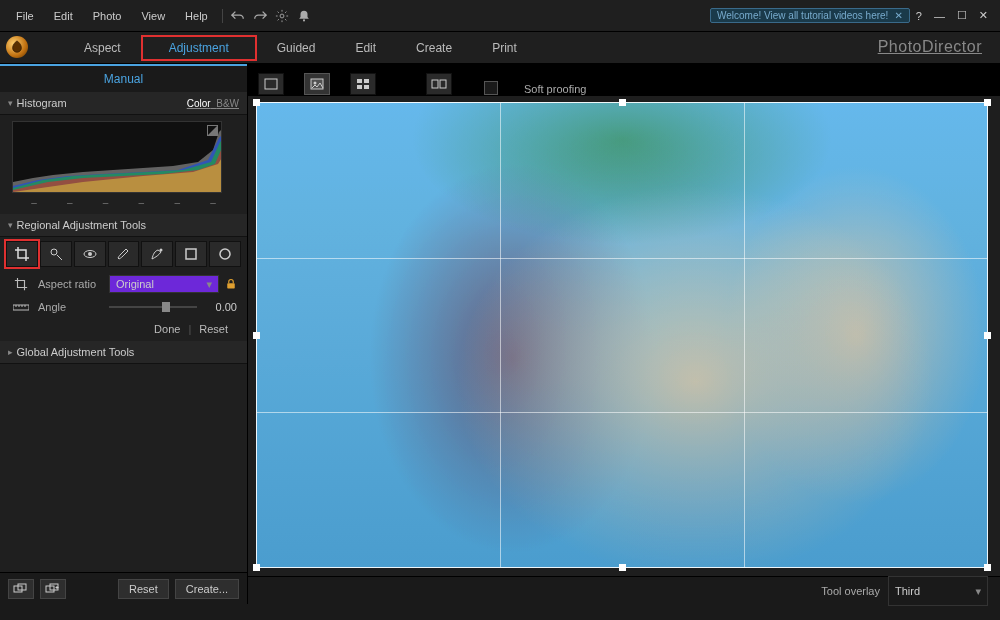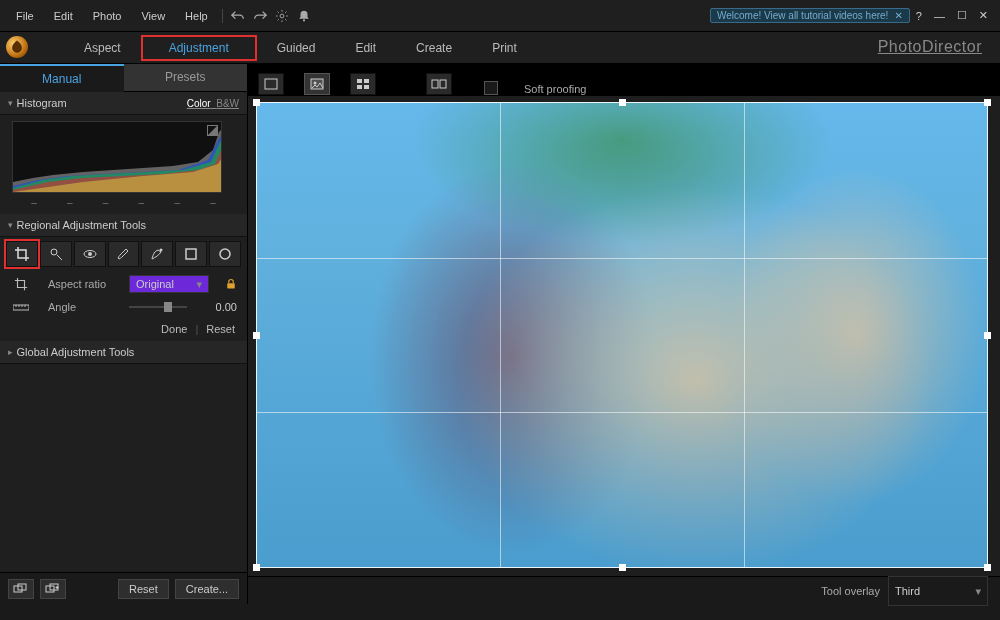--- a/index.html
+++ b/index.html
@@ -40,31 +40,31 @@
   .histogram { padding: 6px 12px 4px 12px; }
   .histogram-box { width: 210px; height: 72px; background: #101010; border: 1px solid #333; position: relative; overflow: hidden; }
   .histogram-box svg { position: absolute; bottom: 0; left: 0; }
   .hist-values { display: flex; justify-content: space-between; padding: 4px 4px 2px 4px; color: #777; font-size: 10px; }
   .hist-values span { flex:1; text-align:center; }
 
   .tool-row { display: flex; padding: 4px 6px; gap: 2px; }
   .tool-btn { width: 32px; height: 26px; background: #2a2a2a; border: 1px solid #111; display: flex; align-items: center; justify-content: center; cursor: pointer; color: #ccc; }
   .tool-btn.highlight-red { outline: 2px solid #e03030; }
 
-  .form-row { display: flex; align-items: center; padding: 4px 10px; gap: 16px; font-size: 11px; color: #aaa; }
+  .form-row { display: flex; align-items: center; padding: 4px 10px; gap: 6px; font-size: 11px; color: #aaa; }
   .form-row .icon-slot { width: 22px; display:flex; justify-content:center; }
   .form-row .label { width: 65px; }
   .form-row .select { flex: 1; background: #6d28d9; border: 1px solid #333; padding: 2px 6px; color: #ccc; position: relative; }
   .form-row .select::after { content: "▾"; position: absolute; right: 6px; color: #888; }
   .form-row .lock { color: #e0a030; }
   .form-row .slider { flex: 1; height: 2px; background: #444; position: relative; }
   .form-row .slider .thumb { position: absolute; top: -4px; left: 60%; width: 8px; height: 10px; background: #888; }
   .form-row .value { width: 34px; text-align: right; color: #ccc; }
 
-  .action-row { display: flex; justify-content: flex-end; gap: 8px; padding: 6px 12px; color: #bbb; font-size: 11px; }
+  .action-row { display: flex; justify-content: flex-end; gap: 8px; padding: 6px 19px; color: #bbb; font-size: 11px; }
   .action-row .sep { color: #555; }
   .action-row span { cursor: pointer; }
 
   .sidebar-spacer { flex: 1; }
 
   .sidebar-footer { height: 32px; background: #1a1a1a; border-top: 1px solid #000; display: flex; align-items: center; padding: 0 8px; gap: 6px; }
   .sidebar-footer .fbtn { background: #2e2e2e; border: 1px solid #444; padding: 3px 10px; color: #ccc; font-size: 11px; cursor: pointer; }
   .sidebar-footer .ficon { width: 26px; height: 20px; background: #2e2e2e; border: 1px solid #444; display: flex; align-items: center; justify-content: center; cursor: pointer; }
   .sidebar-footer .spacer { flex: 1; }
 
@@ -160,21 +160,20 @@
   <div class="tab">Create</div>
   <div class="tab">Print</div>
   <div class="brand">PhotoDirector</div>
 </div>
 
 <div class="main">
 
   <div class="sidebar">
     <div class="side-tabs">
       <div class="stab active">Manual</div>
-      <div class="stab">Presets</div>
     </div>
 
     <div class="panel-header">
       <span class="arrow">▾</span>
       <span class="title">Histogram</span>
       <span class="right"><span class="active">Color</span> &nbsp;<span>B&amp;W</span></span>
     </div>
     <div class="histogram">
       <div class="histogram-box">
         <svg width="210" height="72" preserveAspectRatio="none">

